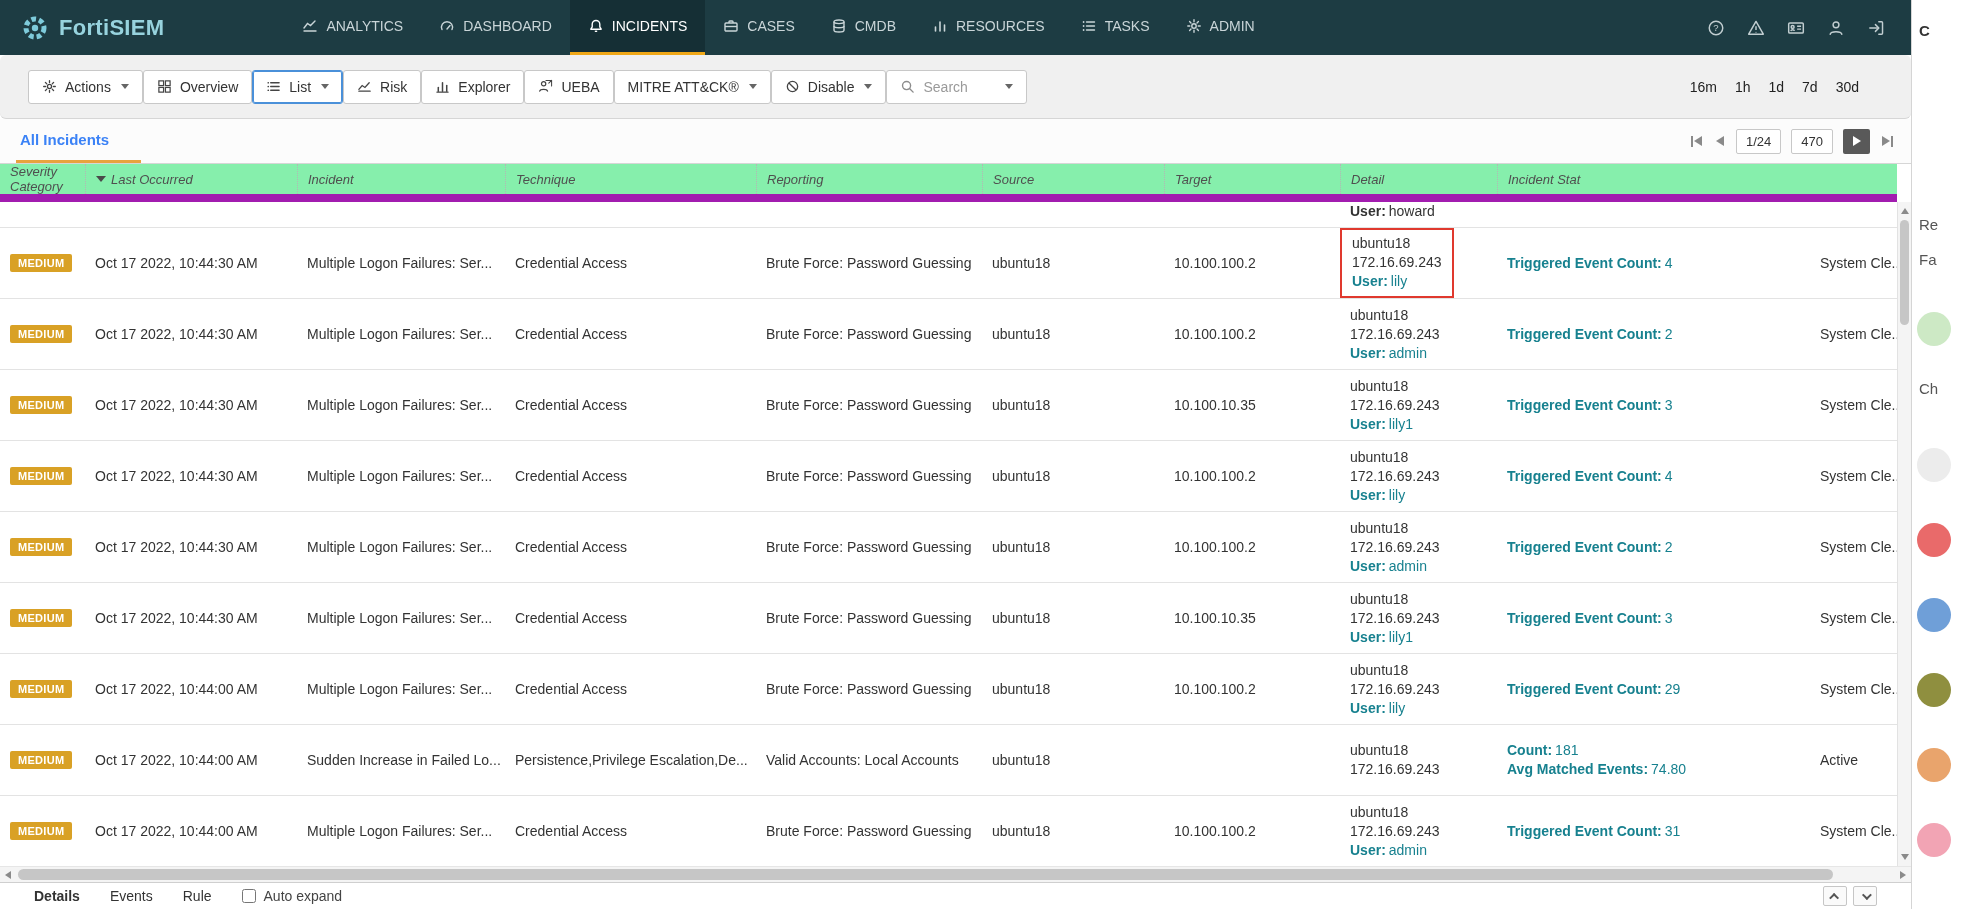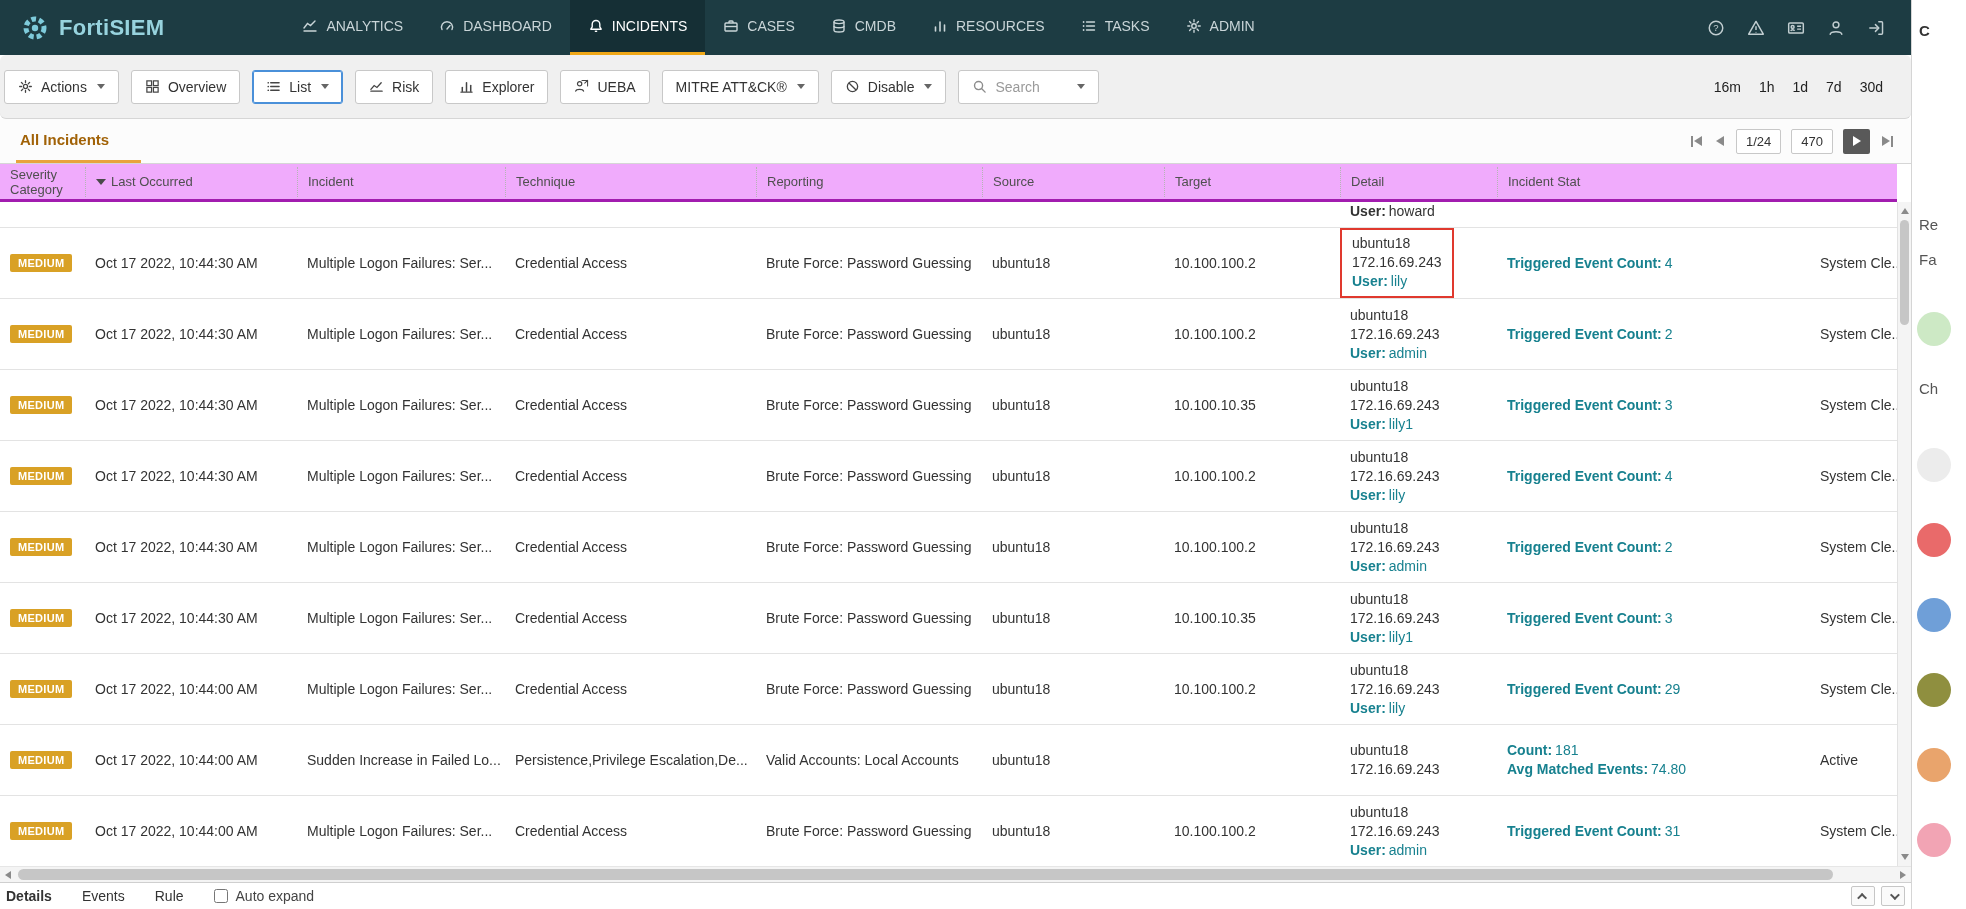--- a/index.html
+++ b/index.html
@@ -14,45 +14,45 @@
   .brand { display:flex; align-items:center; gap:9px; padding:0 20px; }
   .brand-text { color:#97d3de; font-size:22px; font-weight:bold; letter-spacing:.3px; }
   .nav-items { display:flex; margin-left:100px; }
   .nav-item { display:flex; align-items:center; gap:8px; padding:0 18px; color:#c9d5d8; font-size:14px; cursor:pointer; border-bottom:3px solid transparent; white-space:nowrap; }
   .nav-item.active { background:#152f35; border-bottom-color:#f0a818; color:#ffffff; }
   .nav-right { margin-left:auto; display:flex; align-items:center; gap:22px; padding-right:26px; color:#c2ced1; }
   .nav-right .icon-btn { cursor:pointer; display:flex; }
   svg { display:block; }
 
   
-  .toolbar { flex:0 0 64px; background:#f0f0f0; border-bottom:1px solid #d6d6d6; display:flex; align-items:center; gap:12px; padding:0 4px;border-radius:6px; }
+  .toolbar { flex:0 0 64px; background:#f0f0f0; border-bottom:1px solid #d6d6d6; display:flex; align-items:center; padding:0 28px;border-radius:6px; }
   .tbtn { height:34px; background:#fff; border:1px solid #c8c8c8; border-radius:3px; display:flex; align-items:center; gap:8px; padding:0 13px; font-size:14px; color:#333; cursor:pointer; white-space:nowrap; }
   .tbtn.blue-outline { border-color:#4a90d9; box-shadow:inset 0 0 0 1px #4a90d9; }
   .caret { width:0; height:0; border-left:4px solid transparent; border-right:4px solid transparent; border-top:5px solid #666; margin-left:2px; }
   .search-input { border:none; outline:none; width:72px; font-size:14px; color:#555; background:transparent; }
   .search-input::placeholder { color:#9a9a9a; }
   .time-ranges { margin-left:auto; display:flex; gap:18px; padding-right:24px; font-size:14px; color:#222; }
   .time-range { cursor:pointer; }
 
   
   .tab-row { flex:0 0 45px; background:#fcfcfc; border-bottom:1px solid #d6d6d6; display:flex; align-items:stretch; justify-content:space-between; padding:0 16px; }
-  .inc-tab { display:flex; align-items:center; padding:0 32px 0 4px; font-size:15px; font-weight:bold; color:#a16207; border-bottom:3px solid #e8a33d; cursor:pointer; }
+  .inc-tab { display:flex; align-items:center; padding:0 32px 0 4px; font-size:15px; font-weight:bold; color:#3b82f6; border-bottom:3px solid #e8a33d; cursor:pointer; }
   .pager { display:flex; align-items:center; gap:10px; }
   .pg-icon { display:flex; align-items:center; gap:1px; cursor:pointer; padding:2px; }
   .pg-bar { width:2px; height:11px; background:#8a8a8a; }
   .tri-l { width:0; height:0; border-top:5.5px solid transparent; border-bottom:5.5px solid transparent; border-right:8px solid #8a8a8a; }
   .tri-r { width:0; height:0; border-top:5.5px solid transparent; border-bottom:5.5px solid transparent; border-left:8px solid #8a8a8a; }
   .tri-r.white { border-left-color:#fff; }
   .pg-box { background:#fff; border:1px solid #c8c8c8; border-radius:2px; padding:4px 9px; font-size:13px; color:#333; }
   .pg-next { width:27px; height:25px; background:#595959; border-radius:2px; display:flex; align-items:center; justify-content:center; cursor:pointer; }
 
   
   .table-wrap { flex:1; position:relative; padding-right:14px; display:flex; flex-direction:column; overflow:hidden; background:#fff; }
   .grid-cols { display:grid; grid-template-columns:85px 212px 208px 251px 226px 182px 176px 157px 313px 1fr; }
-  .thead { flex:0 0 38px; border-bottom:3px solid #a21caf; align-items:center; background:#f0abfc; }
+  .thead { flex:0 0 38px; border-bottom:8px solid #a21caf; align-items:center; background:#86efac;font-style:italic; }
   .th { font-size:13px; color:#4f4f4f; padding:0 10px; height:30px; display:flex; align-items:center; gap:5px; border-left:1px dotted #b5b5b5; line-height:15px; cursor:pointer; }
   .th:first-child { border-left:none; }
   .sort-desc { width:0; height:0; border-left:5px solid transparent; border-right:5px solid transparent; border-top:6px solid #4a4a4a; flex:0 0 auto; }
   .tbody { flex:1; overflow:hidden; }
   .trow { height:71px; border-bottom:1px solid #e3e3e3; align-items:center; cursor:pointer; background:#fff; }
   .trow .cell { padding:0 10px; font-size:14px; color:#333; white-space:nowrap; overflow:hidden; }
   .lines { line-height:19px; }
   .sev-badge { display:inline-block; background:#d9a125; color:#fff; font-size:11px; font-weight:bold; letter-spacing:.3px; padding:3px 8px; border-radius:2px; }
   .link { color:#17818f; }
   .lbl { font-weight:bold; }
@@ -66,21 +66,21 @@
   .vscroll { position:absolute; top:38px; right:0; bottom:0; width:14px; background:#f4f4f4; border-left:1px solid #e2e2e2; }
   .vthumb { position:absolute; left:2px; right:2px; top:18px; height:105px; background:#c6c6c6; border-radius:6px; cursor:pointer; }
   .vtri-u { position:absolute; top:6px; left:3px; width:0; height:0; border-left:4px solid transparent; border-right:4px solid transparent; border-bottom:6px solid #8a8a8a; }
   .vtri-d { position:absolute; bottom:6px; left:3px; width:0; height:0; border-left:4px solid transparent; border-right:4px solid transparent; border-top:6px solid #8a8a8a; }
   .hscroll { flex:0 0 16px; background:#f4f4f4; border-top:1px solid #e6e6e6; position:relative; }
   .hthumb { position:absolute; top:2px; bottom:2px; left:18px; right:78px; background:#c6c6c6; border-radius:6px; cursor:pointer; }
   .htri-l { position:absolute; left:5px; top:4px; width:0; height:0; border-top:4px solid transparent; border-bottom:4px solid transparent; border-right:6px solid #8a8a8a; }
   .htri-r { position:absolute; right:5px; top:4px; width:0; height:0; border-top:4px solid transparent; border-bottom:4px solid transparent; border-left:6px solid #8a8a8a; }
 
   
-  .bottom-bar { flex:0 0 27px; border-top:1px solid #cfcfcf; background:#fff; display:flex; align-items:center; gap:30px; padding:0 6px; font-size:14px; color:#333; }
+  .bottom-bar { flex:0 0 27px; border-top:1px solid #cfcfcf; background:#fff; display:flex; align-items:center; gap:30px; padding:0 34px; font-size:14px; color:#333; }
   .bb-tab { cursor:pointer; }
   .bb-tab.active { font-weight:bold; }
   .auto-expand { display:flex; align-items:center; gap:8px; color:#444; cursor:pointer; }
   .auto-expand input { width:14px; height:14px; cursor:pointer; }
   .bb-right { margin-left:auto; display:flex; gap:6px; }
   .chev-btn { width:24px; height:20px; border:1px solid #c6c6c6; background:#fafafa; border-radius:2px; display:flex; align-items:center; justify-content:center; cursor:pointer; }
   .chev { width:7px; height:7px; border-left:2px solid #555; border-top:2px solid #555; }
   .chev.up { transform:rotate(45deg) translateY(2px); }
   .chev.down { transform:rotate(225deg) translateY(2px); }
 

